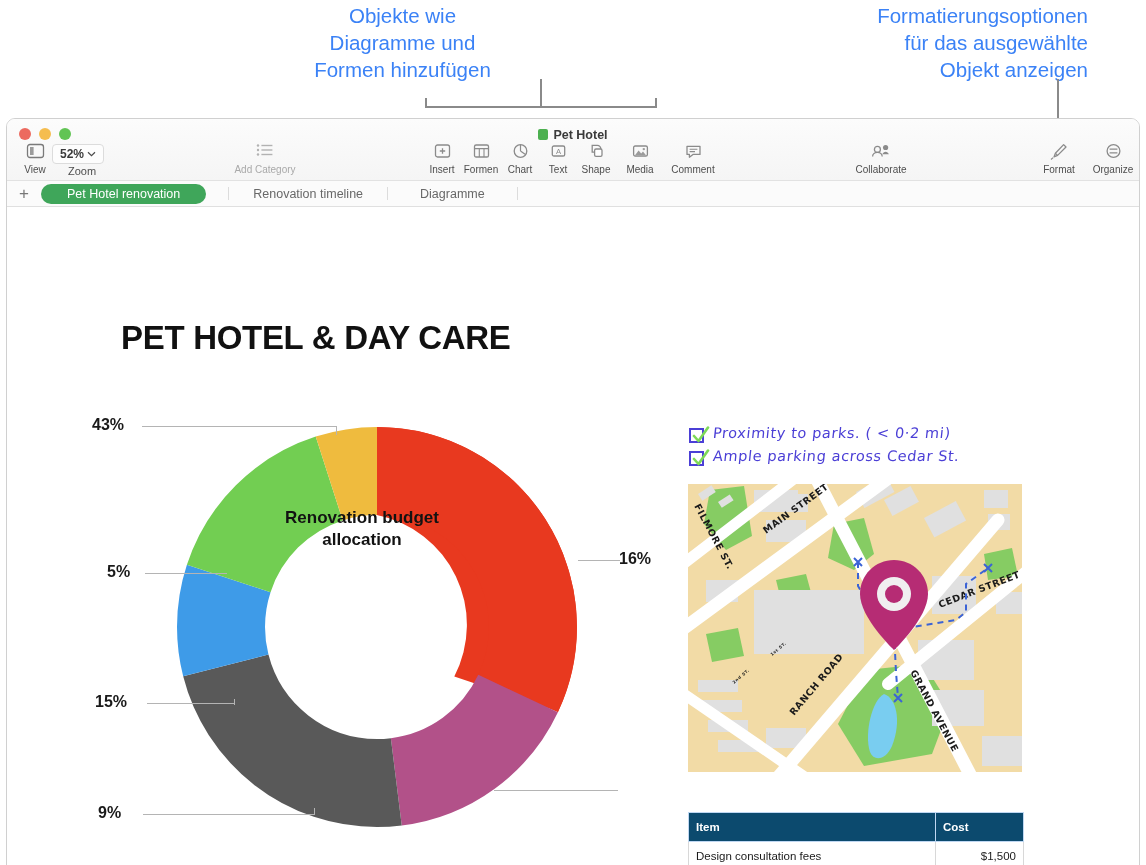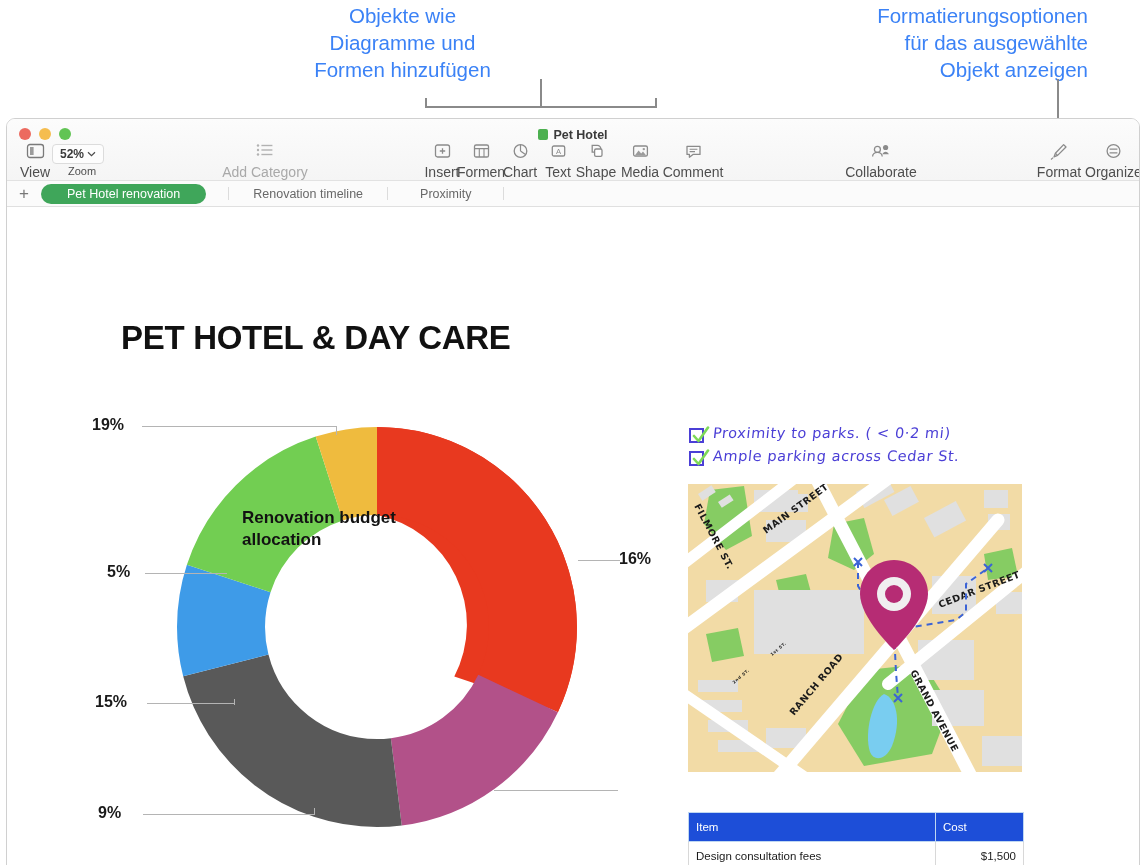--- a/index.html
+++ b/index.html
@@ -55,21 +55,21 @@
     display: inline-block; width: 10px; height: 11px; border-radius: 2px;
     background: #4cb050; vertical-align: -1px; margin-right: 5px;
   }
 
   .tb-item {
     position: absolute; top: 24px;
     text-align: center; color: #5e5e5e; font-size: 11px;
     width: 56px;
   }
   .tb-item .glyph { display: block; height: 19px; margin-bottom: 2px; color: #7a7a7a; }
-  .tb-item .lbl { display: block; font-size: 14px; color: #4e4e4e; white-space: nowrap; }
+  .tb-item .lbl { display: block; font-size: 10px; color: #4e4e4e; white-space: nowrap; }
 
   #zoom-pill {
     position: absolute; left: 45px; top: 25px;
     height: 20px; padding: 0 7px;
     border: 1px solid #dcdcdc; border-radius: 4px; background: #fdfdfd;
     font-size: 12px; font-weight: bold; color: #3a3a3a;
     display: flex; align-items: center; gap: 3px;
   }
   #zoom-label { position: absolute; left: 45px; top: 46px; width: 60px;
                 text-align: center; font-size: 11px; color: #4e4e4e; }
@@ -114,21 +114,21 @@
 
   #donut-wrap { position: absolute; left: 160px; top: 210px; width: 420px; height: 420px; }
   .pct {
     position: absolute; font-size: 16px; font-weight: bold; color: #1a1a1a;
     white-space: nowrap;
   }
   .leaderline { position: absolute; background: #b4b4b4; height: 1px; }
   .leaderv { position: absolute; background: #b4b4b4; width: 1px; }
 
   #donut-center {
-    position: absolute; left: 235px; top: 300px; width: 240px; 
+    position: absolute; left: 235px; top: 300px; width: 240px; text-align: center;
     font-size: 17px; font-weight: bold; color: #121212; line-height: 22px;
   }
 
   
   #check-list { position: absolute; left: 682px; top: 218px; }
   .check-row { display: flex; align-items: flex-start; height: 23px; }
   .chkbox { position: relative; width: 15px; height: 15px; border: 2px solid #4b3fd6;
             margin-top: 3px; margin-right: 9px; flex: none; }
   .chkbox .tick {
     position: absolute; left: 1px; top: -4px; width: 18px; height: 18px;
@@ -141,21 +141,21 @@
 
   #map { position: absolute; left: 681px; top: 277px; width: 334px; height: 288px;
          background: #f2dba6; overflow: hidden; }
 
   
   #cost-table {
     position: absolute; left: 681px; top: 605px; width: 336px;
     border-collapse: collapse; font-size: 11.5px; color: #1a1a1a;
   }
   #cost-table th {
-    background: #1d4ed8; color: #fff; font-size: 11.5px; font-weight: normal;
+    background: #0c4a6e; color: #fff; font-size: 11.5px; font-weight: bold;
     text-align: left; padding: 6px 7px; height: 29px; vertical-align: middle;
     border: 0.5px solid #bfd7f2;
   }
   #cost-table th.cost-col { width: 88px; }
   #cost-table td {
     padding: 5px 7px; height: 29px; vertical-align: middle;
     border: 0.5px solid #d8d8d8;
   }
   #cost-table td.num { text-align: right; }
 </style>
@@ -329,21 +329,21 @@
         <span class="lbl">Organize</span>
       </div>
     </div>
 
     <div id="tabstrip">
       <div id="tab-add">+</div>
       <div class="sheet-tab active">Pet Hotel renovation</div>
       <div class="tab-sep" style="margin-left:22px;"></div>
       <div class="sheet-tab" style="padding:3px 18px;">Renovation timeline</div>
       <div class="tab-sep"></div>
-      <div class="sheet-tab" style="padding:3px 26px;">Proximity</div>
+      <div class="sheet-tab" style="padding:3px 26px;">Diagramme</div>
       <div class="tab-sep"></div>
     </div>
 
     <div id="canvas">
 
       <div id="chart-title">PET HOTEL &amp; DAY CARE</div>
 
       <div id="donut-wrap">
         <svg width="420" height="420" viewBox="0 0 420 420">
 
@@ -363,21 +363,21 @@
 
             <circle cx="210" cy="210" r="156" stroke="#72CE52" stroke-dasharray="147.03 833.15" stroke-dashoffset="-784.15"></circle>
 
             <circle cx="210" cy="210" r="156" stroke="#EFBB3E" stroke-dasharray="49.01 931.17" stroke-dashoffset="-931.18"></circle>
           </g>
         </svg>
       </div>
 
       <div class="leaderline" style="left:135px; top:219px; width:195px;"></div>
       <div class="leaderv" style="left:329px; top:219px; height:9px;"></div>
-      <div class="pct" style="left:85px; top:209px;">19%</div>
+      <div class="pct" style="left:85px; top:209px;">43%</div>
 
       <div class="leaderline" style="left:138px; top:366px; width:82px;"></div>
       <div class="pct" style="left:100px; top:356px;">5%</div>
 
       <div class="leaderline" style="left:140px; top:496px; width:88px;"></div>
       <div class="leaderv" style="left:227px; top:492px; height:6px;"></div>
       <div class="pct" style="left:88px; top:486px;text-align:center;">15%</div>
 
       <div class="leaderline" style="left:136px; top:607px; width:172px;"></div>
       <div class="leaderv" style="left:307px; top:601px; height:7px;"></div>

